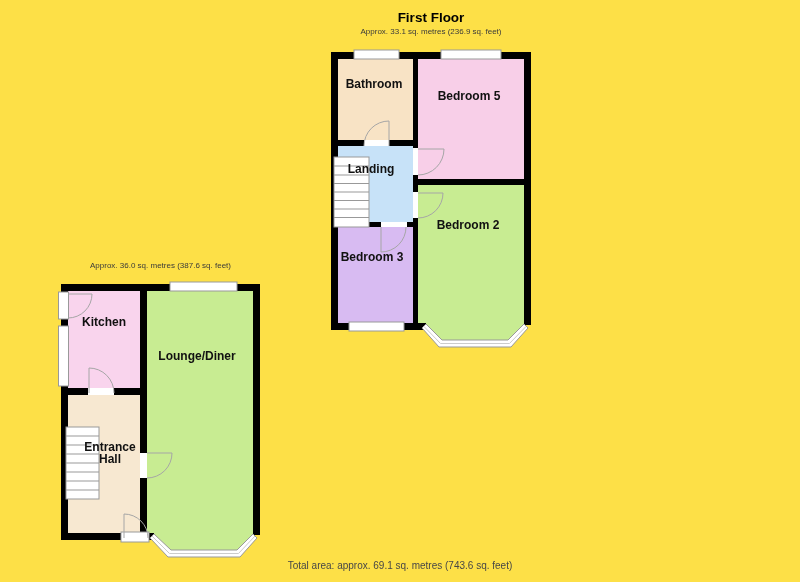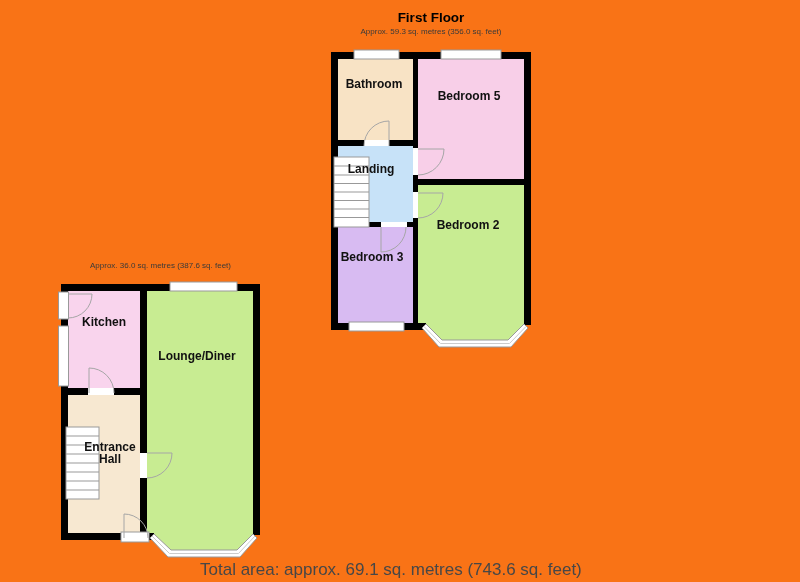--- a/index.html
+++ b/index.html
@@ -1,22 +1,22 @@
 <!DOCTYPE html>
 <html><head>
 <meta charset="utf-8">
 <style>
   html,body{margin:0;padding:0;background:#ffffff;}
-  .page{position:relative;width:800px;height:582px;background:#f97316;overflow:hidden;
+  .page{position:relative;width:800px;height:582px;background:#fde047;overflow:hidden;
         font-family:"Liberation Sans",sans-serif;}
   .floor-title{position:absolute;text-align:center;font-weight:bold;font-size:13.5px;color:#000;}
   .floor-sub{position:absolute;text-align:center;font-size:8px;color:#3a3a3a;}
   .room-label{position:absolute;text-align:center;font-weight:bold;font-size:12px;
               line-height:12px;color:#111;}
-  .footer-text{position:absolute;text-align:left;font-size:17px;color:#474747;}
+  .footer-text{position:absolute;text-align:center;font-size:10px;color:#474747;}
   .plan{position:absolute;}
   .ff-plan{left:323px;top:44px;width:216px;height:316px;}
   .gf-plan{left:53px;top:276px;width:216px;height:296px;}
   .t-ff{left:331px;top:10px;width:200px;}
   .s-ff{left:331px;top:27px;width:200px;}
   .t-gf{left:61px;top:245px;width:199px;}
   .s-gf{left:61px;top:261px;width:199px;}
   .lbl-bathroom{left:334px;top:78px;width:80px;}
   .lbl-bedroom2{left:429px;top:90px;width:80px;}
   .lbl-landing{left:331px;top:163px;width:80px;}
@@ -26,21 +26,21 @@
   .lbl-lounge{left:157px;top:350px;width:80px;}
   .lbl-hall{left:82px;top:441px;width:56px;}
   .lbl-total{left:200px;top:560px;width:400px;}
 </style>
 </head>
 <body>
 
 <div class="page">
 
   <div class="floor-title t-ff">First Floor</div>
-  <div class="floor-sub s-ff">Approx. 59.3 sq. metres (356.0 sq. feet)</div>
+  <div class="floor-sub s-ff">Approx. 33.1 sq. metres (236.9 sq. feet)</div>
 
   <svg class="plan ff-plan" viewBox="-8 -8 216 316" xmlns="http://www.w3.org/2000/svg">
     <g>
       <rect x="7" y="7" width="75" height="81" fill="#f8e3c5"></rect>
       <rect x="87" y="7" width="106" height="120" fill="#f8cfe8"></rect>
       <rect x="7" y="94" width="75" height="76" fill="#c7e2f8"></rect>
       <rect x="7" y="175" width="75" height="96" fill="#d8bbf2"></rect>
       <rect x="87" y="133" width="106" height="138" fill="#c8ec92"></rect>
       <polygon points="95,269 193,269 193,273 176,289 110,289 95,273" fill="#c8ec92"></polygon>
     </g>

